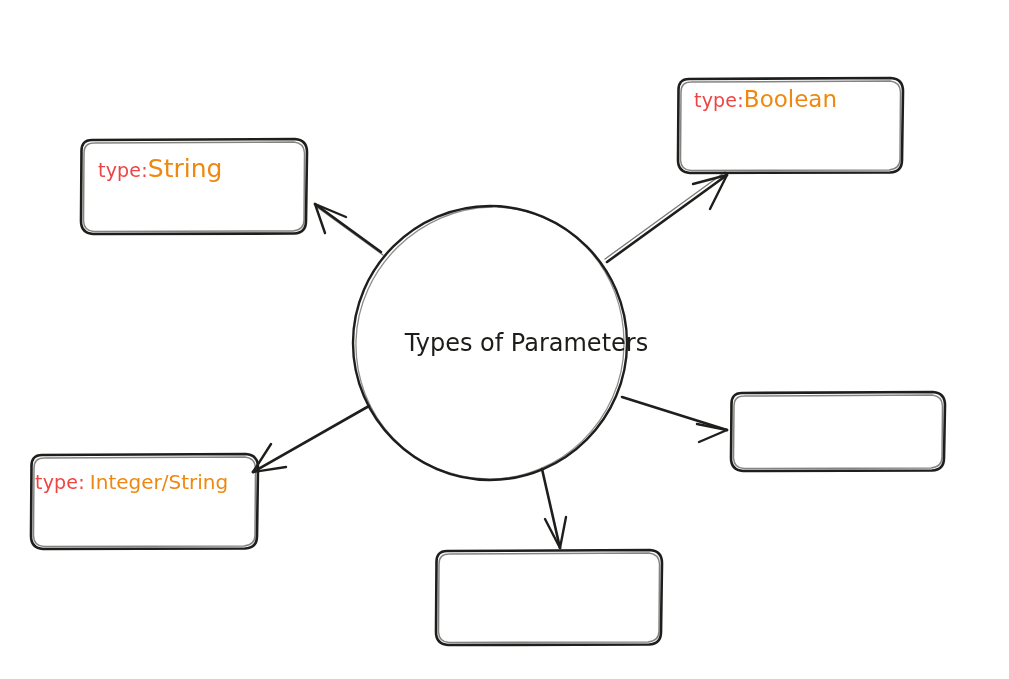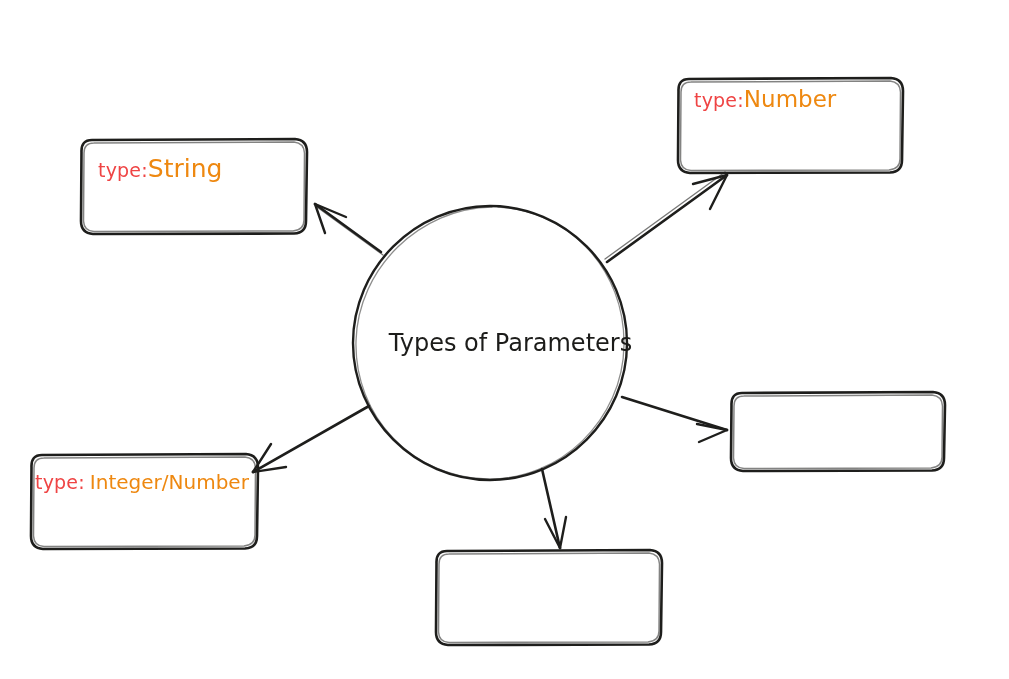--- a/index.html
+++ b/index.html
@@ -29,21 +29,21 @@
   #lbl-boolean  .v{ font-size:23px; }
   #lbl-password { left:744px; top:417px; }
   #lbl-password .v{ font-size:20px; }
   #lbl-multiline{ left:468px; top:589px; }
   #lbl-multiline .v{ font-size:20px; }
   #lbl-integer  { left:35px;  top:472px; }
   #lbl-integer  .v{ font-size:20px; }
 
   #center-label{
     position:absolute;
-    left:355px; top:329px;
+    left:371px; top:329px;
     width:311px;
     text-align:center;
     font-size:24px;
     color:#1c1c1a;
     white-space:nowrap;
     pointer-events:none;
   }
 </style>
 </head>
 <body>
@@ -133,22 +133,22 @@
     </g>
   </svg>
 
   <div id="center-label">Types of Parameters</div>
 
   <div class="node-label" id="lbl-string">
     <span class="k">type:</span><span class="v">String</span>
   </div>
 
   <div class="node-label" id="lbl-boolean">
-    <span class="k">type:</span><span class="v">Number</span>
+    <span class="k">type:</span><span class="v">Boolean</span>
   </div>
 
 
 
   <div class="node-label" id="lbl-integer">
-    <span class="k">type:</span><span class="v" style="margin-left:5px">Integer/Number</span>
+    <span class="k">type:</span><span class="v" style="margin-left:5px">Integer/String</span>
   </div>
 
 </div>
 
 </body></html>

